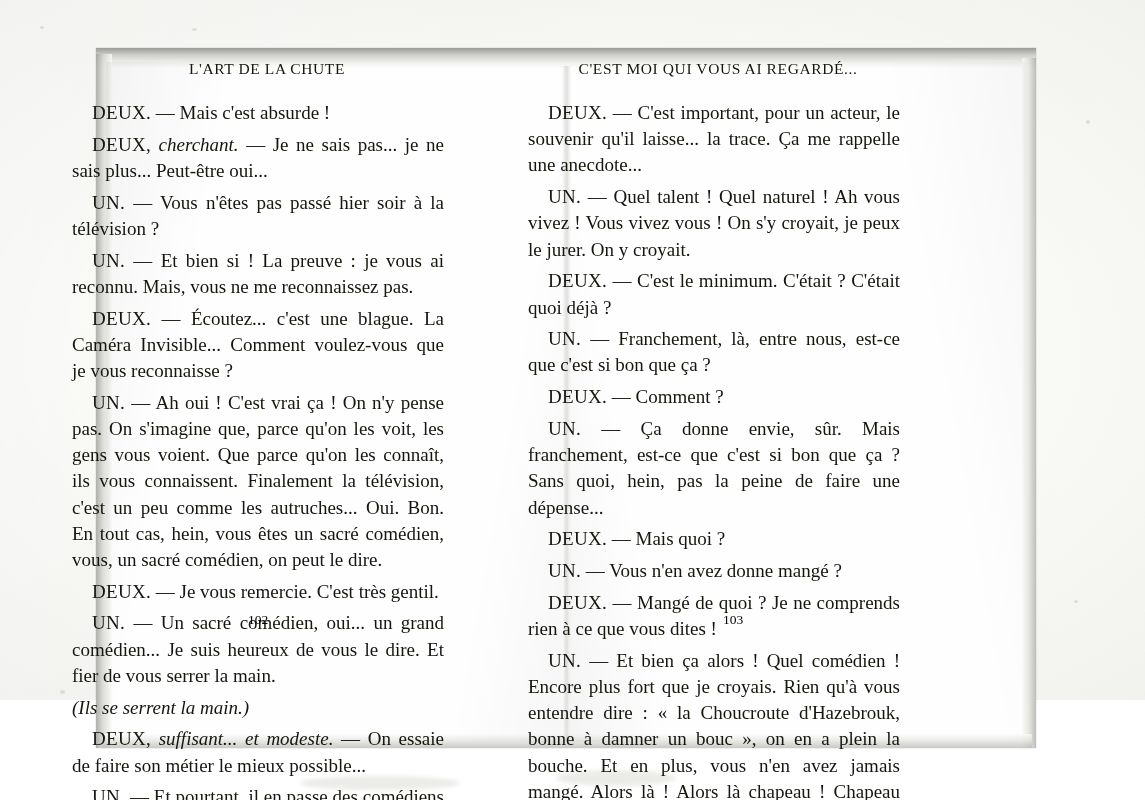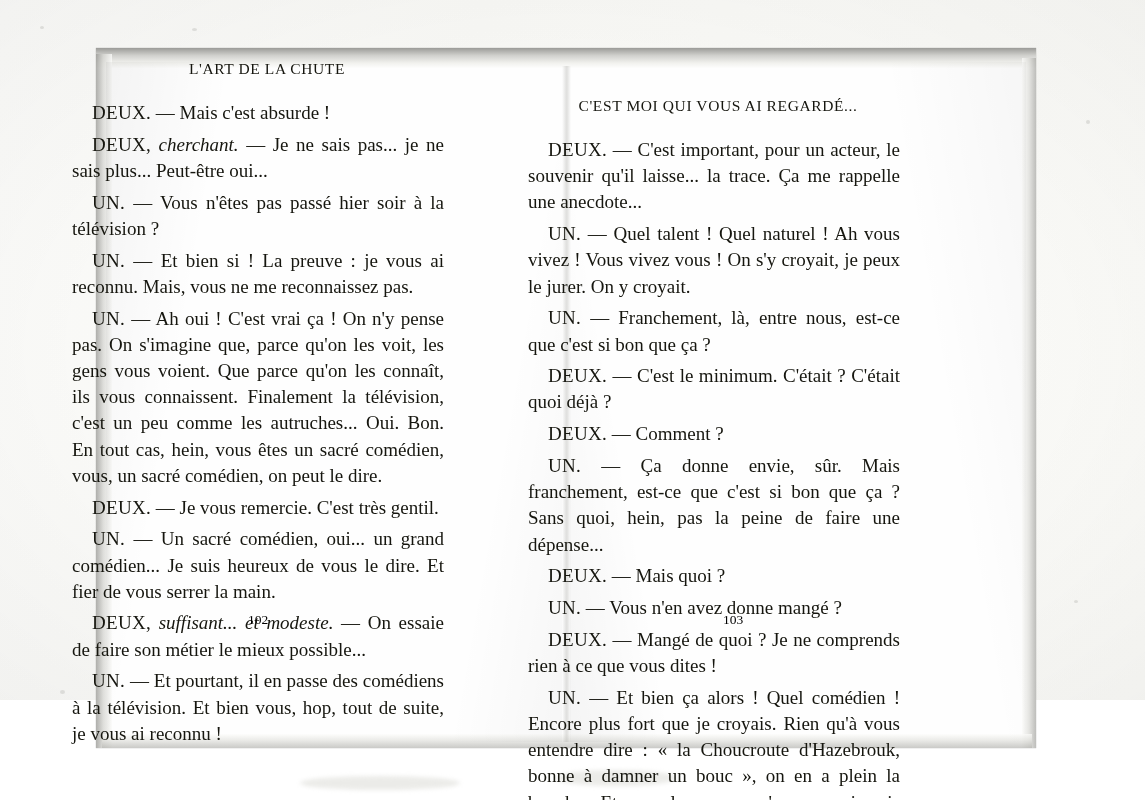--- a/index.html
+++ b/index.html
@@ -106,21 +106,21 @@
   .page-right { left: 528px; }
 
   .page-header {
     text-align: center;
     font-size: 15.5px;
     letter-spacing: .6px;
     margin-bottom: 22px;
     white-space: nowrap;
   }
   .page-left .page-header { padding-left: 18px; }
-  .page-right .page-header { padding-left: 8px; margin-top: 37px; }
+  .page-right .page-header { padding-left: 8px; }
 
   .body-text {
     font-size: 19px;
     line-height: 1.38;
     text-align: justify;
     text-justify: inter-word;
     hyphens: manual;
   }
   .para {
     text-indent: 20px;
@@ -189,33 +189,39 @@
       </p>
 
       <p class="para">
         <span class="sc">UN.</span><span> — Vous n'êtes pas passé hier soir à la télévision ?</span>
       </p>
 
       <p class="para">
         <span class="sc">UN.</span><span> — Et bien si ! La preuve : je vous ai reconnu. Mais, vous ne me reconnaissez pas.</span>
       </p>
 
+      <p class="para">
+        <span class="sc">DEUX.</span><span> — Écoutez... c'est une blague. La Caméra Invisible... Comment voulez-vous que je vous reconnaisse ?</span>
+      </p>
 
       <p class="para">
         <span class="sc">UN.</span><span> — Ah oui ! C'est vrai ça ! On n'y pense pas. On s'imagine que, parce qu'on les voit, les gens vous voient. Que parce qu'on les connaît, ils vous connaissent. Finalement la télévision, c'est un peu comme les autruches... Oui. Bon. En tout cas, hein, vous êtes un sacré comédien, vous, un sacré comédien, on peut le dire.</span>
       </p>
 
       <p class="para">
         <span class="sc">DEUX.</span><span> — Je vous remercie. C'est très gentil.</span>
       </p>
 
       <p class="para">
         <span class="sc">UN.</span><span> — Un sacré comédien, oui... un grand comédien... Je suis heureux de vous le dire. Et fier de vous serrer la main.</span>
       </p>
 
+      <p class="para noindent">
+        <span class="it">(Ils se serrent la main.)</span>
+      </p>
 
       <p class="para">
         <span class="sc">DEUX,</span><span class="it"> suffisant... et modeste.</span><span> — On essaie de faire son métier le mieux possible...</span>
       </p>
 
       <p class="para">
         <span class="sc">UN.</span><span> — Et pourtant, il en passe des comédiens à la télévision. Et bien vous, hop, tout de suite, je vous ai reconnu !</span>
       </p>
 
     </div>
@@ -228,25 +234,25 @@
 
       <p class="para">
         <span class="sc">DEUX.</span><span> — C'est important, pour un acteur, le souvenir qu'il laisse... la trace. Ça me rappelle une anecdote...</span>
       </p>
 
       <p class="para">
         <span class="sc">UN.</span><span> — Quel talent ! Quel naturel ! Ah vous vivez ! Vous vivez vous ! On s'y croyait, je peux le jurer. On y croyait.</span>
       </p>
 
       <p class="para">
+        <span class="sc">DEUX.</span><span> — C'est le minimum. C'était ? C'était quoi déjà ?</span>
+      </p>
+
+      <p class="para">
         <span class="sc">UN.</span><span> — Franchement, là, entre nous, est-ce que c'est si bon que ça ?</span>
-      </p>
-
-      <p class="para">
-        <span class="sc">DEUX.</span><span> — C'est le minimum. C'était ? C'était quoi déjà ?</span>
       </p>
 
       <p class="para">
         <span class="sc">DEUX.</span><span> — Comment ?</span>
       </p>
 
       <p class="para">
         <span class="sc">UN.</span><span> — Ça donne envie, sûr. Mais franchement, est-ce que c'est si bon que ça ? Sans quoi, hein, pas la peine de faire une dépense...</span>
       </p>
 

